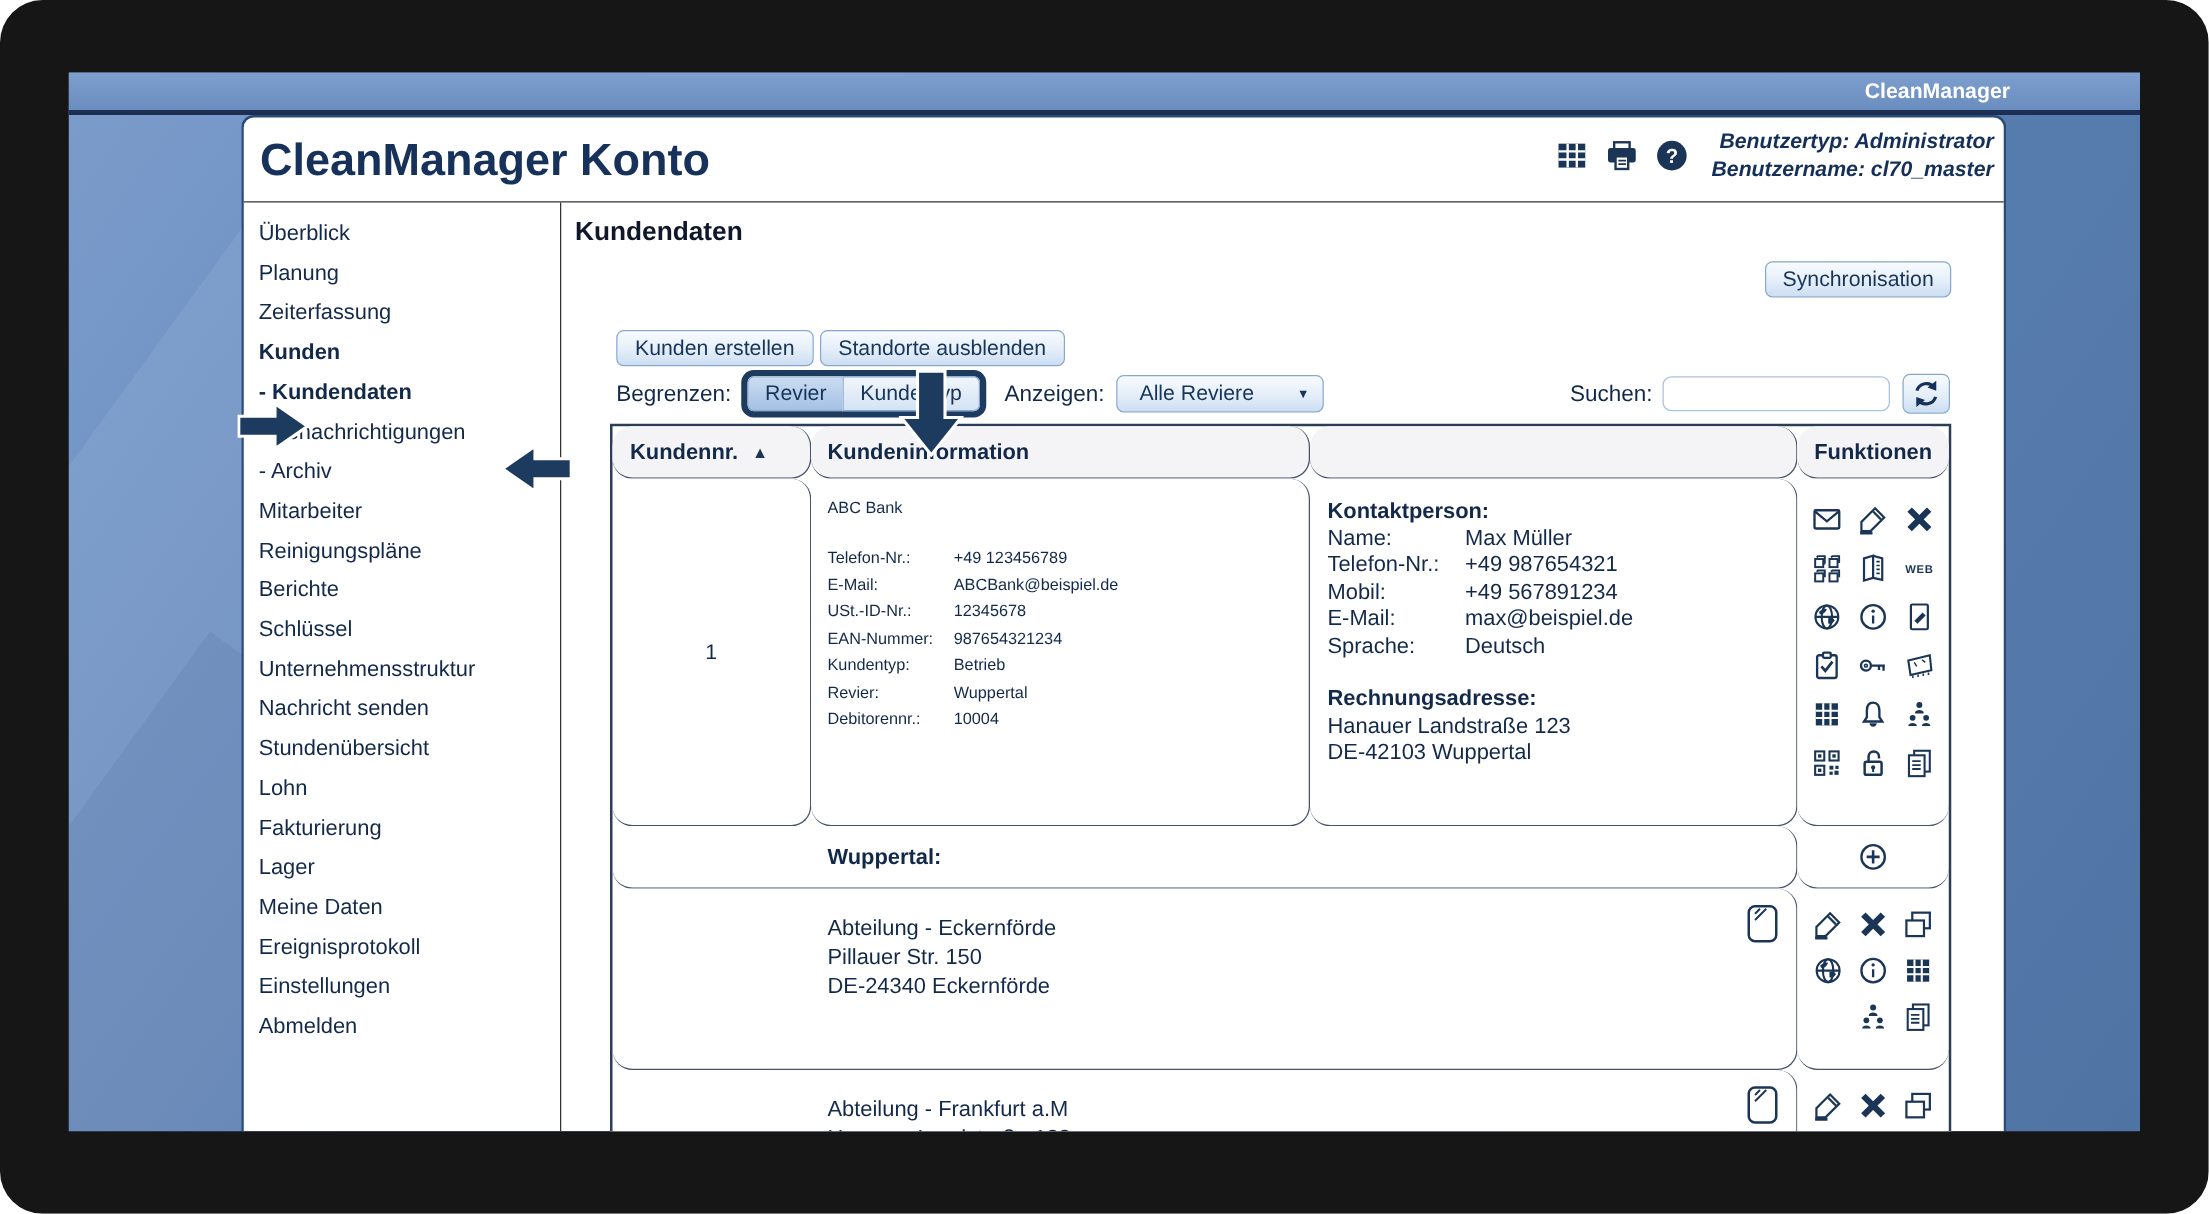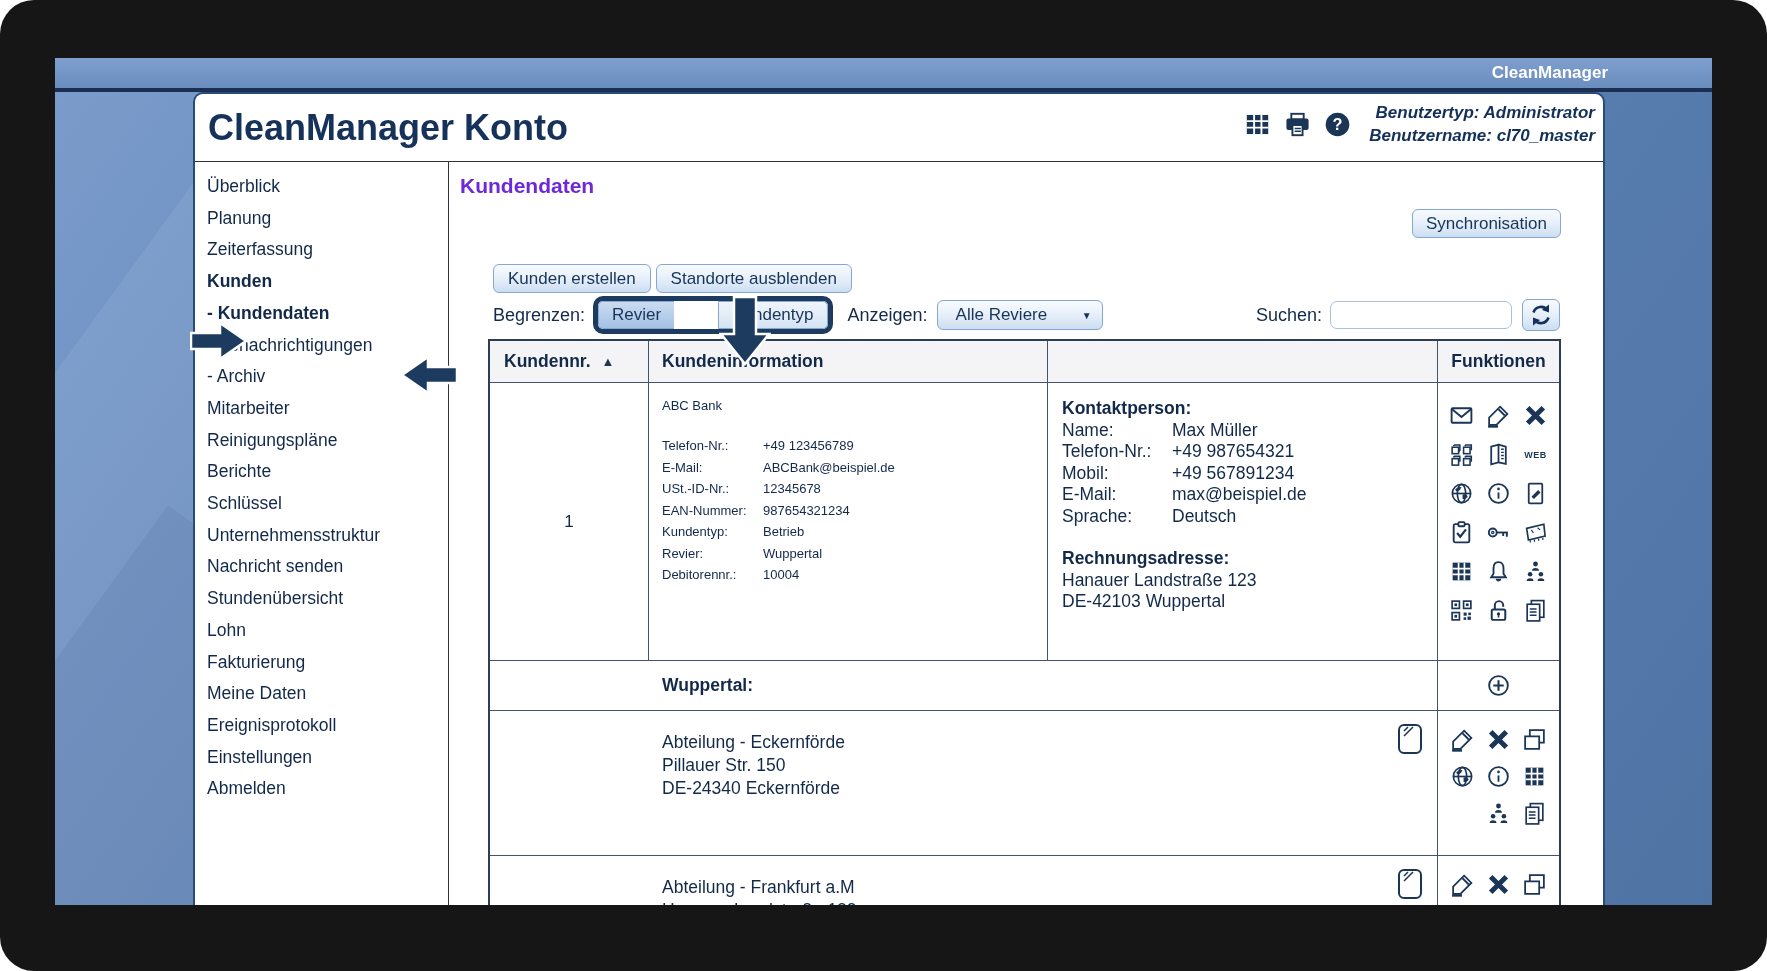--- a/index.html
+++ b/index.html
@@ -22,45 +22,45 @@
   .hdr-icons{display:flex;gap:13px;align-items:center;}
   .hdr-icons .ic svg{width:27px;height:27px;display:block;}
   .user-text{text-align:right;font-style:italic;font-weight:bold;font-size:17px;color:#14305a;line-height:23px;}
 
   .sidebar{position:absolute;left:0;top:68px;width:254px;bottom:0;border-right:1px solid #333333;padding:9px 0 0 12px;}
   .sidebar ul{list-style:none;margin:0;padding:0;}
   .sidebar li{font-size:17.5px;line-height:31.7px;color:#13294a;white-space:nowrap;cursor:default;}
   .sidebar li.bold{font-weight:bold;}
 
   .main{position:absolute;left:255px;top:68px;right:0;bottom:0;}
-  .heading{position:absolute;left:10px;top:12px;font-size:21px;font-weight:bold;color:#6d28d9;}
+  .heading{position:absolute;left:10px;top:12px;font-size:21px;font-weight:bold;color:#0f172a;}
   .btn{display:inline-flex;align-items:center;justify-content:center;height:29px;padding:0 14px;
        background:linear-gradient(#f8fbfe 0%,#e4eef9 55%,#ccdef2 100%);
        border:1px solid #86a8d0;border-radius:6px;font-size:17px;color:#173459;cursor:pointer;white-space:nowrap;}
   .sync-btn{position:absolute;top:47px;right:42px;width:149px;}
   .btn-row{position:absolute;left:43px;top:102px;display:flex;gap:5px;}
 
   .filter-row{position:absolute;left:43px;top:133px;right:43px;height:40px;display:flex;align-items:center;}
   .flabel{font-size:18px;color:#13294a;}
-  .seg-wrap{margin-left:8px;border:5px solid #1d3a5f;border-radius:10px;display:flex;background:#fff;gap:44px;}
+  .seg-wrap{margin-left:8px;border:5px solid #1d3a5f;border-radius:10px;display:flex;background:#fff;}
   .seg-btn{height:28px;padding:0 13px;font-size:17px;display:flex;align-items:center;color:#173459;cursor:pointer;border:1px solid #86a8d0;}
   .seg-revier{background:linear-gradient(#cbdcf1,#a4c1e5);border-radius:5px 0 0 5px;border-right:none;}
   .seg-kundentyp{background:linear-gradient(#f0f5fb,#d4e3f4);border-radius:0 5px 5px 0;}
   .lbl-anzeigen{margin-left:15px;}
   .dropdown{margin-left:9px;width:166px;height:30px;position:relative;justify-content:flex-start;padding:0 0 0 18px;}
   .dropdown .caret{position:absolute;right:10px;top:9px;font-size:10px;color:#173459;}
   .spacer{flex:1;}
   .search-input{margin-left:8px;width:182px;height:28px;border:1.5px solid #a9c0e0;border-radius:7px;outline:none;font-size:16px;padding:0 8px;color:#13294a;}
   .refresh-btn{margin-left:10px;width:38px;height:32px;padding:0;}
   .refresh-btn svg{width:24px;height:24px;}
 
   .table{position:absolute;left:38px;top:177px;width:1073px;border:2px solid #2c3d58;background:#fff;}
   .tr{display:grid;grid-template-columns:159px 399px 390px 121px;}
   .tr.merged{grid-template-columns:948px 121px;}
-  .td{border-right:1px solid #45536d;border-bottom:1px solid #45536d;overflow:hidden;position:relative;}
+  .td{border-right:1px solid #45536d;border-bottom:1px solid #45536d;overflow:hidden;position:relative;border-radius:16px;}
   .td:last-child{border-right:none;}
   .thead .td{background:#f4f4f6;height:42px;display:flex;align-items:center;font-weight:bold;font-size:17.5px;color:#12294a;}
   .th-nr{padding-left:14px;gap:11px;}
   .th-nr .sort{font-size:13px;color:#1b3556;}
   .th-info{padding-left:13px;}
   .th-func{justify-content:center;}
   .row-cust > .td{height:278px;}
   .cell-num{display:flex;align-items:center;justify-content:center;font-size:17px;color:#13294a;}
   .cell-info{padding:15px 0 0 13px;font-size:13px;color:#13294a;}
   .cust-name{margin-bottom:22px;}
@@ -325,20 +325,21 @@
           <li>- Archiv</li>
           <li>Mitarbeiter</li>
           <li>Reinigungspläne</li>
           <li>Berichte</li>
           <li>Schlüssel</li>
           <li>Unternehmensstruktur</li>
           <li>Nachricht senden</li>
           <li>Stundenübersicht</li>
           <li>Lohn</li>
           <li>Fakturierung</li>
+          <li>Lager</li>
           <li>Meine Daten</li>
           <li>Ereignisprotokoll</li>
           <li>Einstellungen</li>
           <li>Abmelden</li>
         </ul>
       </div>
 
       <div class="main">
         <div class="heading">Kundendaten</div>
         <button class="btn sync-btn">Synchronisation</button>

